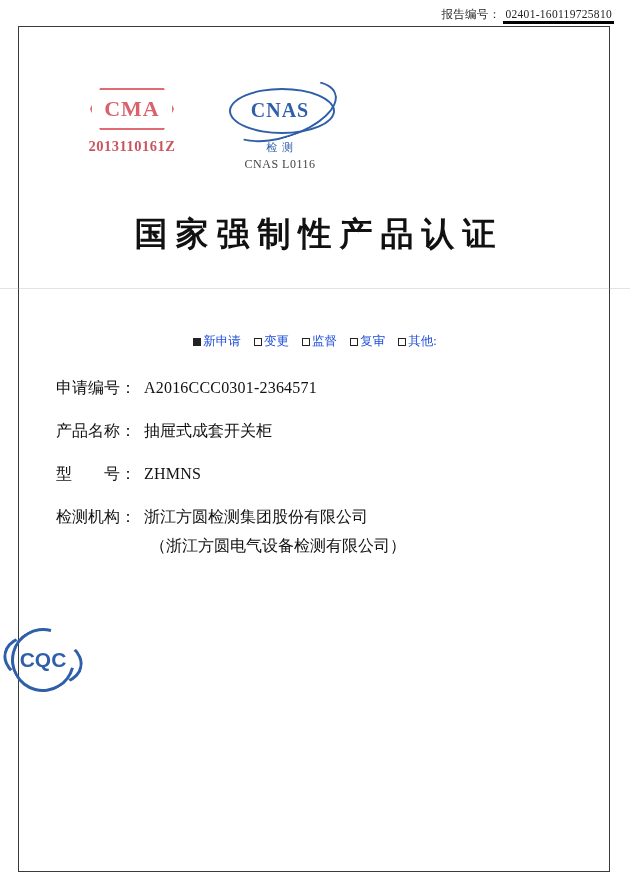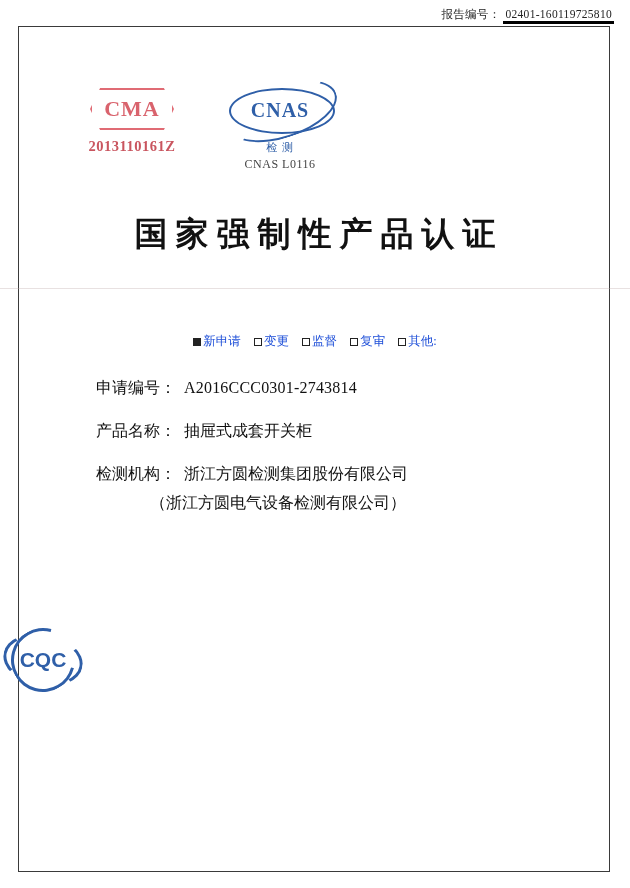--- a/index.html
+++ b/index.html
@@ -219,21 +219,21 @@
   .fields {
     position: absolute;
     top: 378px;
     left: 0;
     width: 100%;
   }
   .field {
     display: flex;
     align-items: baseline;
     margin-bottom: 22px;
-    padding-left: 96px;
+    padding-left: 56px;
   }
   .field-label {
     font-size: 16px;
     color: #111;
     white-space: nowrap;
     font-family: "Liberation Serif", serif;
   }
   .field-label.spaced {
     letter-spacing: 0;
   }
@@ -358,28 +358,32 @@
     <span class="opt"><span class="box"></span><span>变更</span></span>
     <span class="opt"><span class="box"></span><span>监督</span></span>
     <span class="opt"><span class="box"></span><span>复审</span></span>
     <span class="opt"><span class="box"></span><span>其他:</span></span>
   </div>
 
   <div class="fields">
 
     <div class="field">
       <span class="field-label">申请编号：</span>
-      <span class="field-value en">A2016CCC0301-2743814</span>
+      <span class="field-value en">A2016CCC0301-2364571</span>
     </div>
 
     <div class="field">
       <span class="field-label">产品名称：</span>
       <span class="field-value">抽屉式成套开关柜</span>
     </div>
 
+    <div class="field">
+      <span class="field-label spaced">型　　号：</span>
+      <span class="field-value en">ZHMNS</span>
+    </div>
 
     <div class="field">
       <span class="field-label">检测机构：</span>
       <span class="field-value">浙江方圆检测集团股份有限公司</span>
     </div>
 
     <div class="field-sub">（浙江方圆电气设备检测有限公司）</div>
 
   </div>
 

